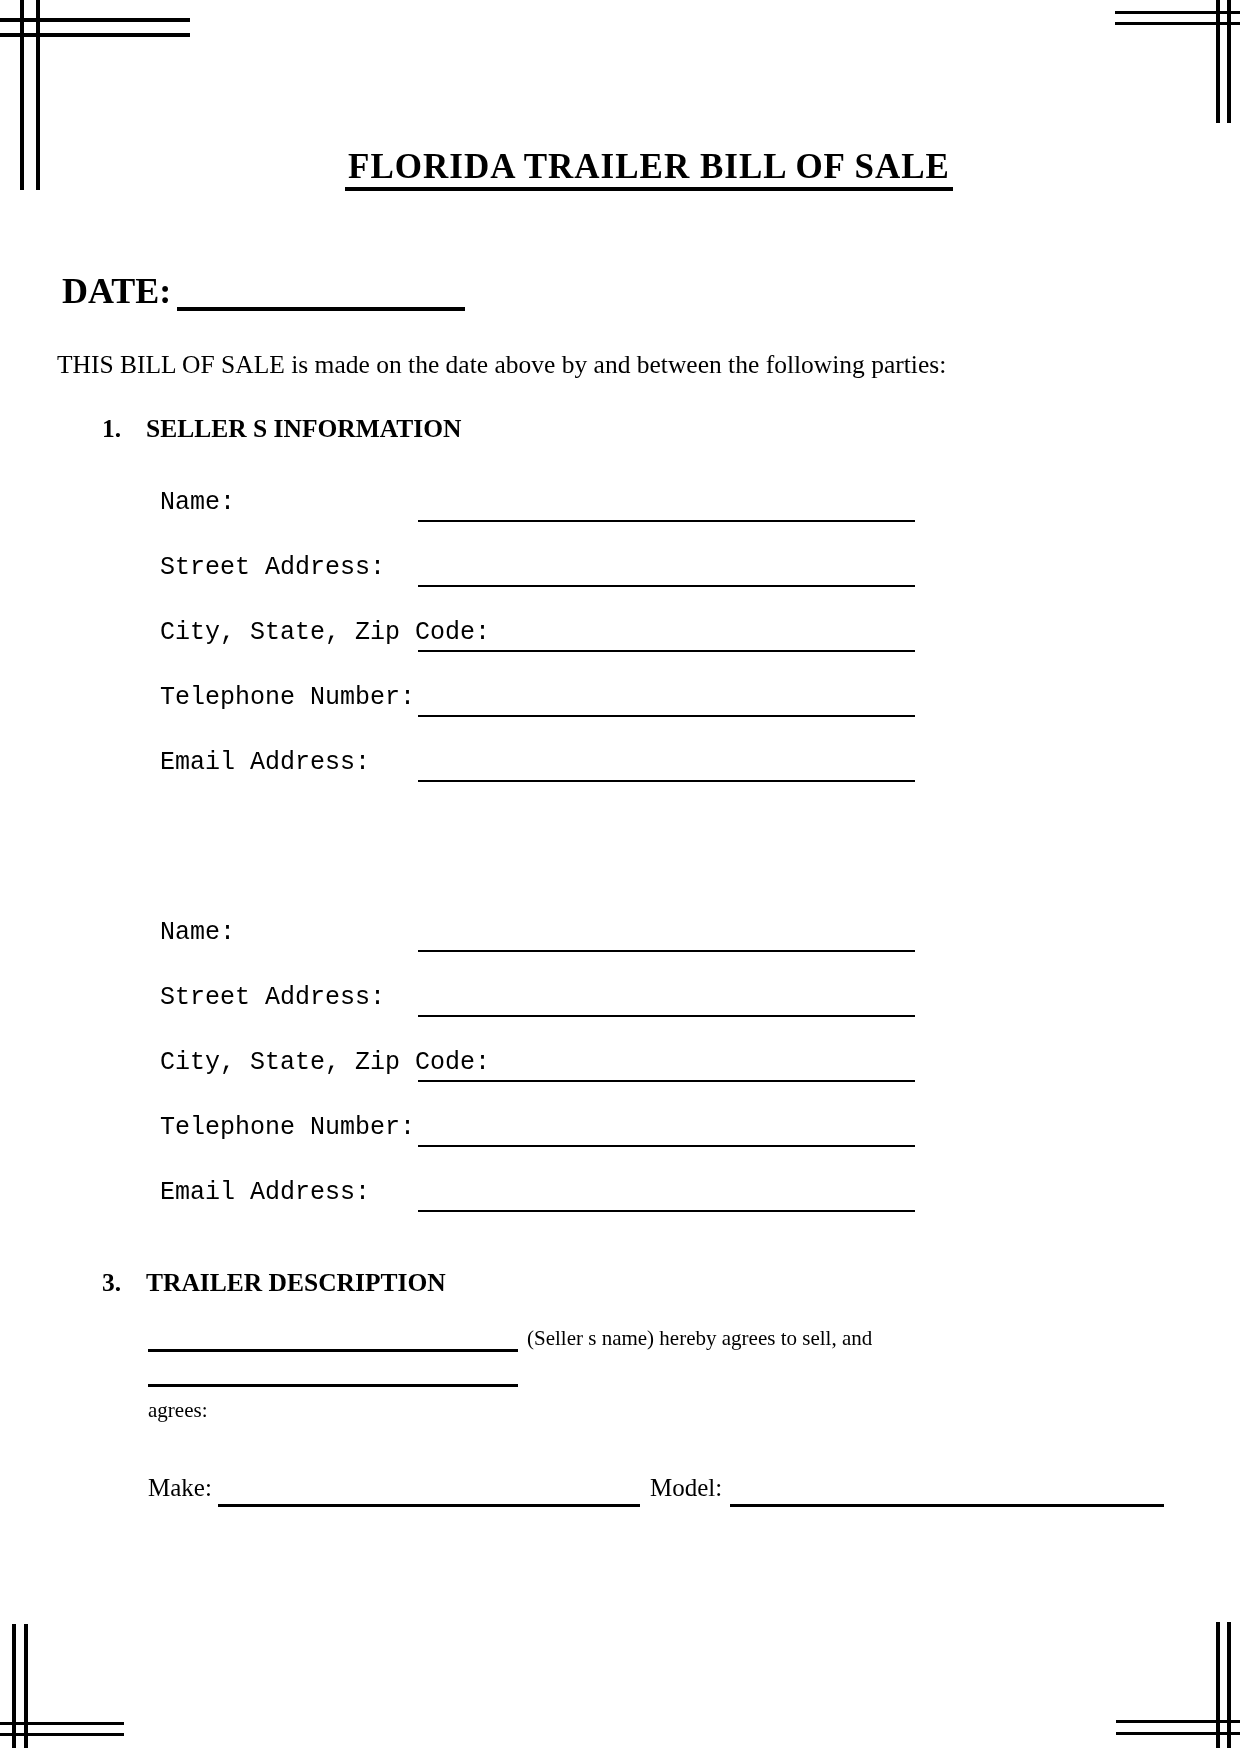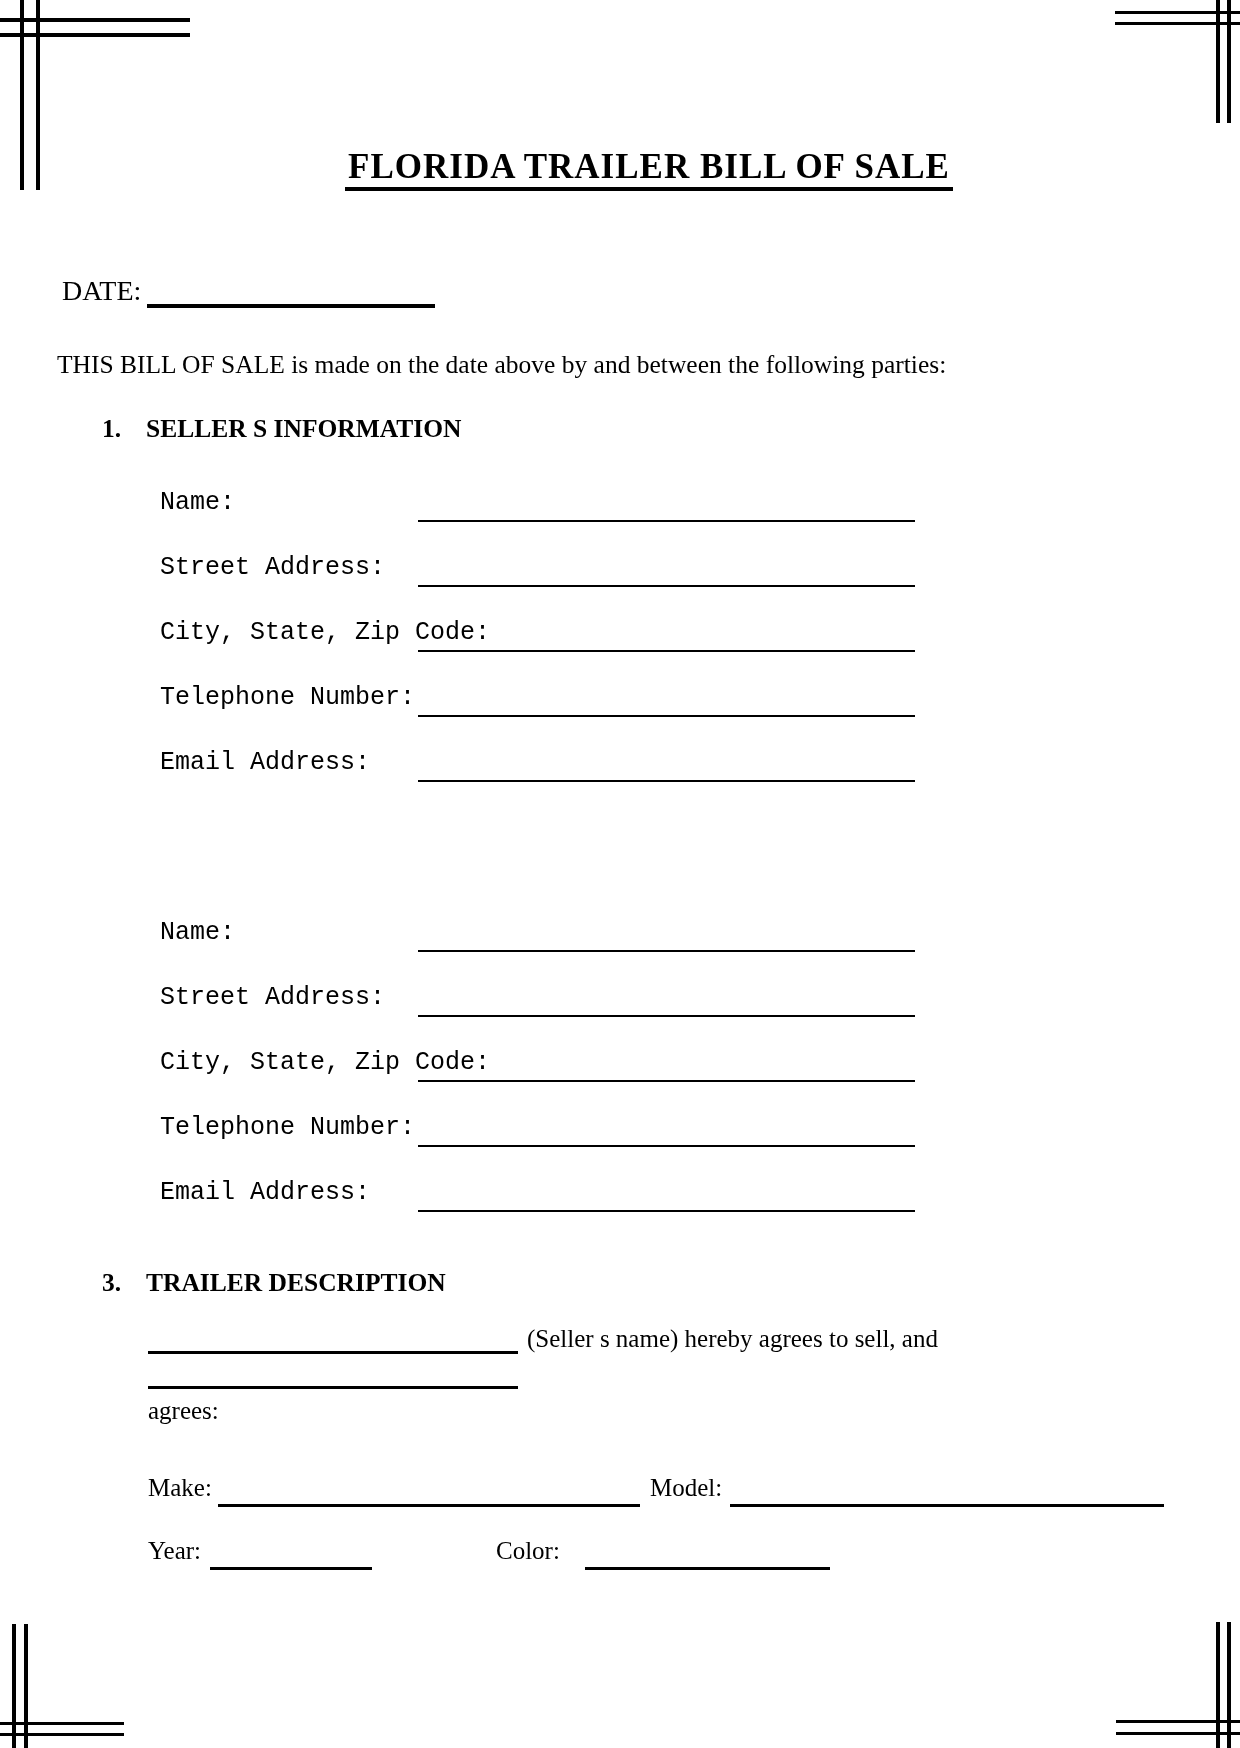--- a/index.html
+++ b/index.html
@@ -19,42 +19,42 @@
   .title-wrap { position:absolute; top:148px; left:0; width:100%; text-align:center;margin-left:29px; }
   .doc-title {
     display:inline-block;
     font-size:35px; font-weight:bold; letter-spacing:1px;
     line-height:38px;
     border-bottom:4px solid #000; padding:0 3px 1px 3px;
   }
 
   
   .date-row { position:absolute; top:274px; left:62px; white-space:nowrap; }
-  .date-label { font-size:28px; font-weight:normal; line-height:34px; }
+  .date-label { font-size:36px; font-weight:bold; line-height:34px; }
   .date-line {
     display:inline-block; width:288px; height:26px;
     border-bottom:4px solid #000; vertical-align:-8px; margin-left:6px;
   }
 
   .intro { position:absolute; top:350px; left:57px; font-size:25.5px; line-height:30px; }
 
   
   .sec-h { position:absolute; left:102px; font-size:25.5px; font-weight:bold; line-height:29px; white-space:nowrap; }
   .sec-h .num { display:inline-block; width:44px; }
 
   
   .field-row { position:absolute; left:160px; width:755px; height:34px;font-family:Liberation Mono, monospace; }
   .field-row .flabel { position:absolute; left:0; top:0; font-size:25px; line-height:30px; white-space:nowrap; }
   .field-row .fline {
     position:absolute; left:258px; right:0; top:0; bottom:0;
     border-bottom:2px solid #000; font-size:25px;
   }
 
   
-  .t-line { position:absolute; left:148px; font-size:25px; line-height:33px; white-space:nowrap; }
+  .t-line { position:absolute; left:148px; font-size:21px; line-height:33px; white-space:nowrap; }
   .blank370 {
     display:inline-block; width:370px; height:24px;
     border-bottom:3px solid #000; vertical-align:-7px; margin-right:9px;
   }
 
   
   .spec-row { position:absolute; height:34px; }
   .spec-row .slabel { position:absolute; top:0; font-size:25px; line-height:30px; white-space:nowrap; }
   .spec-row .sline { position:absolute; top:0; bottom:0; border-bottom:3px solid #000; font-size:25px; }
 </style>
@@ -155,21 +155,15 @@
   </div>
   <div class="t-line" style="top:1394px">agrees:</div>
 
   <div class="spec-row" style="top:1473px;left:148px;width:1016px">
     <span class="slabel" style="left:0">Make:</span>
     <span class="sline" style="left:70px;width:422px"></span>
     <span class="slabel" style="left:502px">Model:</span>
     <span class="sline" style="left:582px;width:434px"></span>
   </div>
 
-  <div class="spec-row" style="top:1536px;left:148px;width:700px">
-    <span class="slabel" style="left:0">Year:</span>
-    <span class="sline" style="left:62px;width:162px"></span>
-    <span class="slabel" style="left:348px">Color:</span>
-    <span class="sline" style="left:437px;width:245px"></span>
-  </div>
 
 
 </div>
 
 </body></html>

